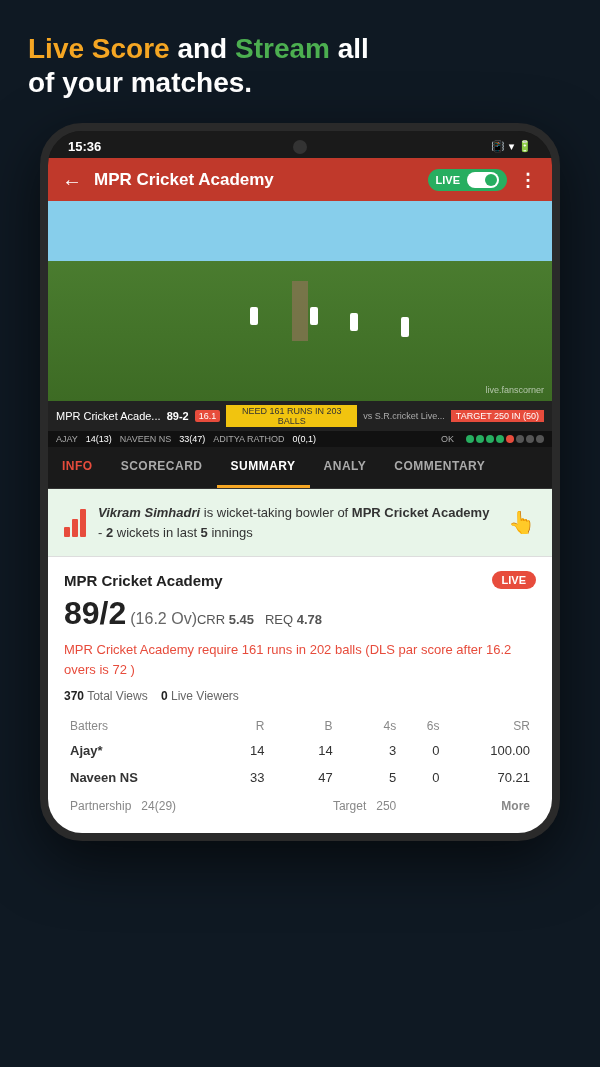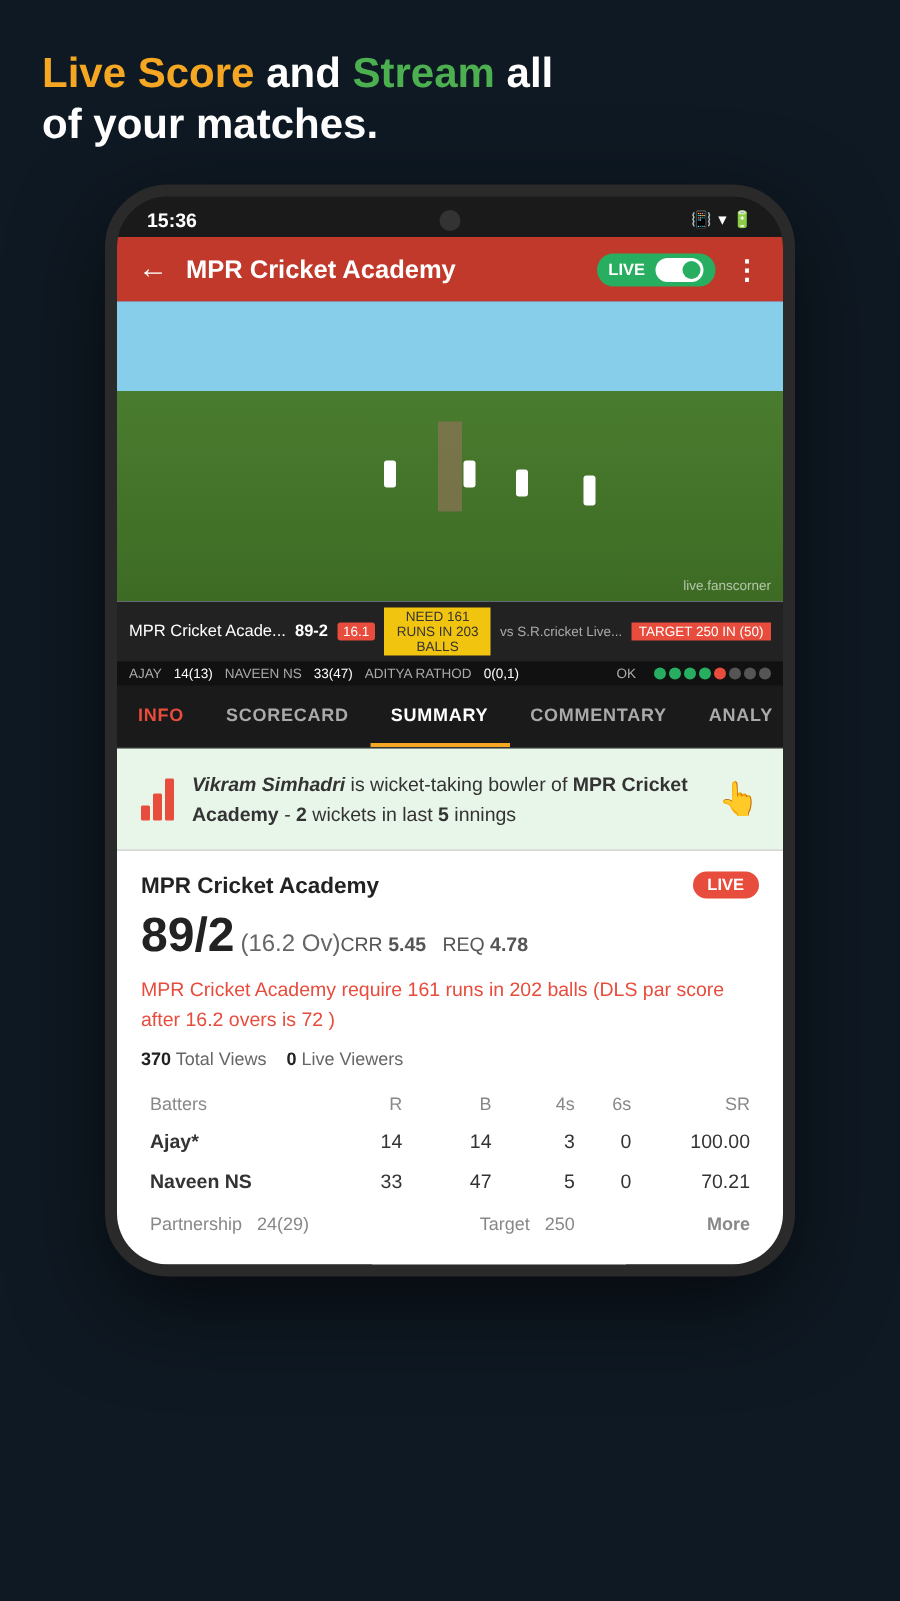--- a/index.html
+++ b/index.html
@@ -24,21 +24,21 @@
     .hero-title .orange { color: #f5a623; }
     .hero-title .green { color: #4caf50; }
 
     
     .phone-wrapper {
       display: flex;
       justify-content: center;
       padding: 0 10px;
     }
     .phone {
-      width: 460px;
+      width: 520px;
       background: #1a1a1a;
       border-radius: 42px;
       border: 8px solid #2a2a2a;
       overflow: hidden;
       box-shadow: 0 20px 60px rgba(0,0,0,0.6);
       position: relative;
     }
     .phone-top-bar {
       background: #1a1a1a;
       display: flex;
@@ -122,21 +122,21 @@
     }
     .more-icon {
       color: white;
       font-size: 18px;
       font-weight: bold;
       letter-spacing: 1px;
     }
 
     
     .video-area {
-      background: #c4b5fd;
+      background: #701a75;
       height: 200px;
       position: relative;
       overflow: hidden;
     }
     .cricket-field {
       width: 100%;
       height: 100%;
       background: linear-gradient(180deg, #87ceeb 0%, #87ceeb 30%, #4a7c2f 30%, #3d6b24 100%);
       position: relative;
     }
@@ -448,22 +448,22 @@
         <div class="dot"></div>
         <div class="dot"></div>
         <div class="dot"></div>
       </div>
     </div>
 
     <div class="tabs">
       <div class="tab red-text">INFO</div>
       <div class="tab">SCORECARD</div>
       <div class="tab active">SUMMARY</div>
+      <div class="tab">ANALY</div>
       <div class="tab">COMMENTARY</div>
-      <div class="tab">ANALY</div>
     </div>
 
     <div class="highlight-banner">
       <div class="bar-chart-icon">
         <div class="bar short"></div>
         <div class="bar mid"></div>
         <div class="bar tall"></div>
       </div>
       <div class="highlight-text">
         <em>Vikram Simhadri</em><span> is wicket-taking bowler of </span><span class="bold">MPR Cricket Academy</span><span> - <b>2</b> wickets in last <b>5</b> innings</span>

